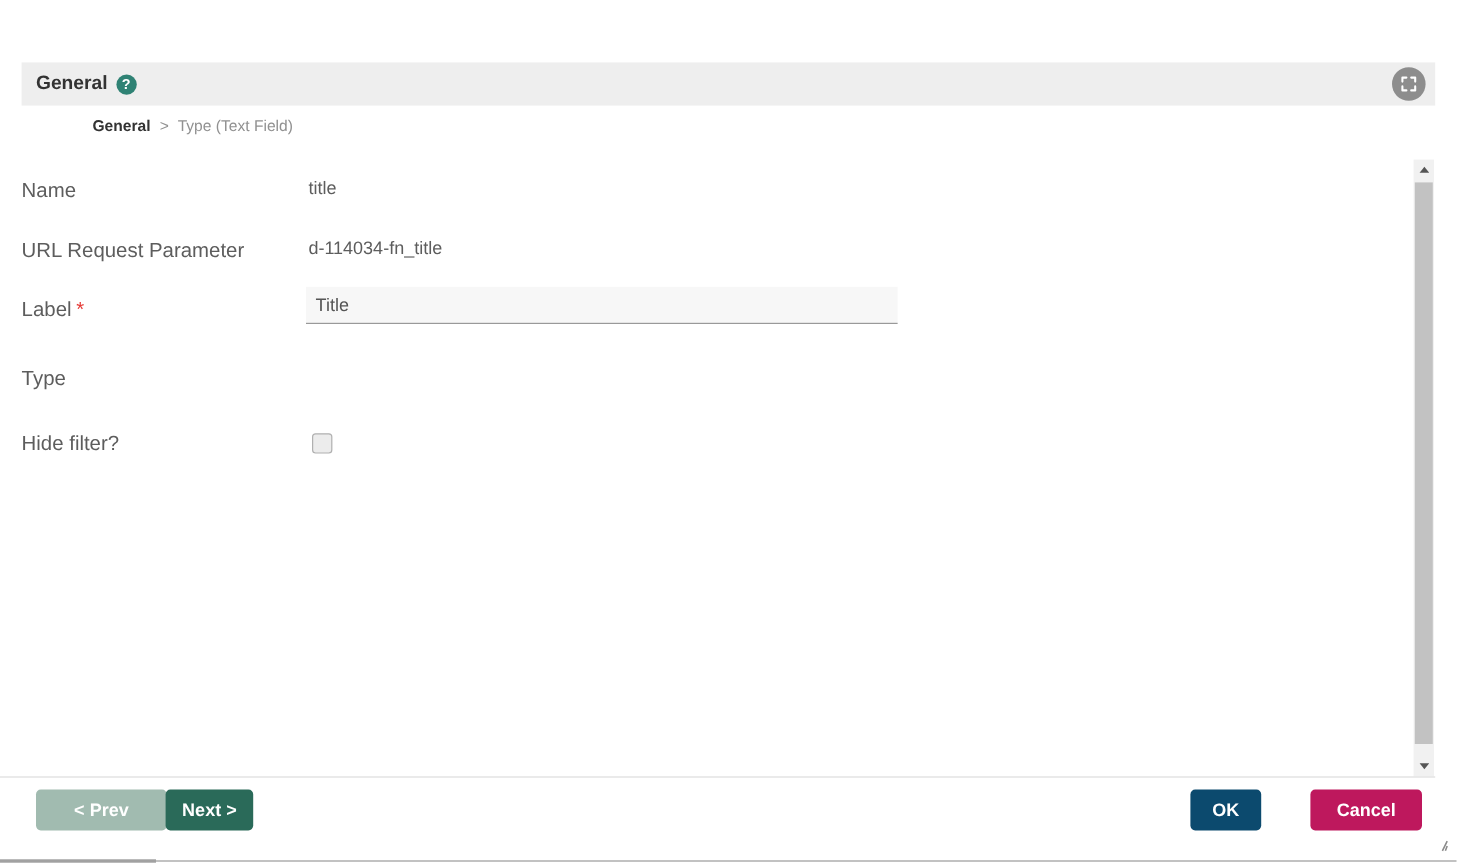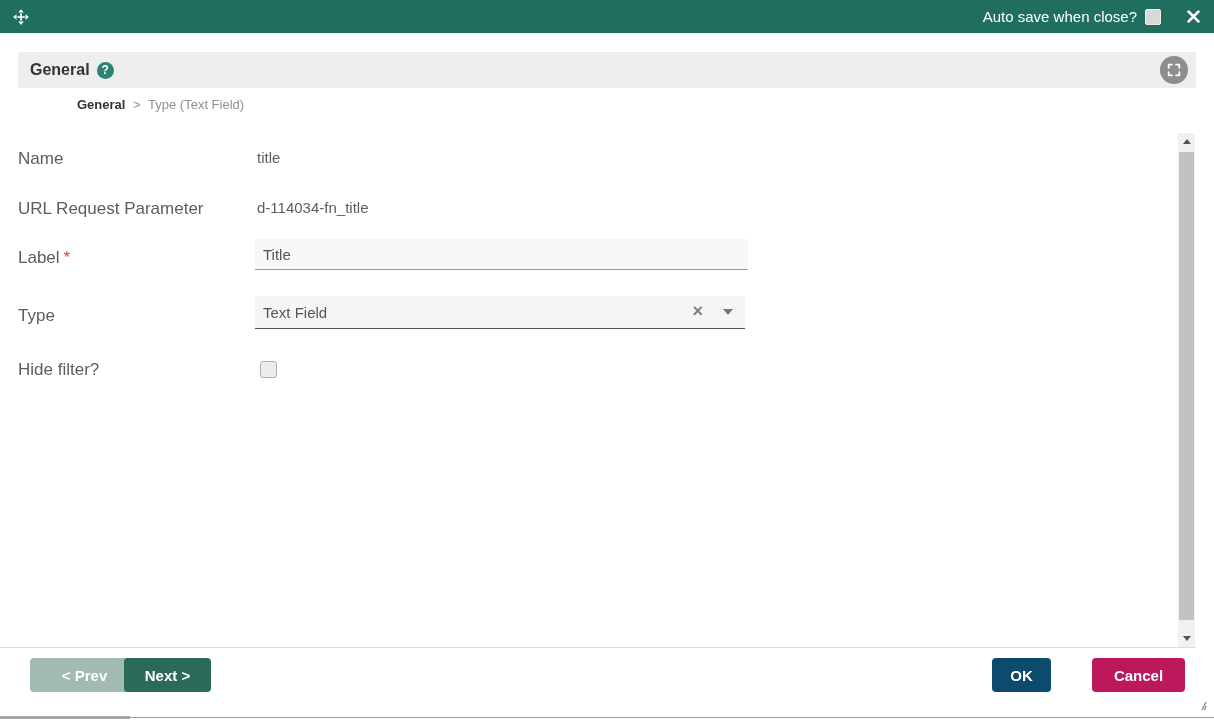--- a/index.html
+++ b/index.html
@@ -80,48 +80,33 @@
   .sb-thumb{position:absolute;left:1px;top:19px;width:15px;height:468px;background:#c2c2c2;cursor:pointer;}
   
   .footer-sep{position:absolute;left:0;top:647px;width:1196px;height:1px;background:#ddd;}
   .btn{
     position:absolute;top:658px;height:34px;border:none;border-radius:4px;
     color:#fff;font-size:15px;font-weight:bold;cursor:pointer;
     font-family:"Liberation Sans",sans-serif;
     display:flex;align-items:center;justify-content:center;
   }
   .btn-prev{left:30px;width:109px;background:#a1bbb0;}
-  .btn-next{left:124px;width:87px;background:#2a6a59;}
+  .btn-next{left:138px;width:73px;background:#2a6a59;}
   .btn-ok{left:992px;width:59px;background:#0c4a6e;}
   .btn-cancel{left:1092px;width:93px;background:#be185d;}
   
   .resize-handle{position:absolute;left:1195px;top:697px;cursor:nwse-resize;}
   .bottom-edge{position:absolute;left:0;top:717px;width:100%;height:1px;background:#9a9a9a;}
   .bottom-edge-left{position:absolute;left:0;top:716px;width:130px;height:3px;background:#ababab;}
 </style>
 </head>
 <body>
 
 <div class="stage">
 
-  <div class="titlebar">
-    <span class="move-handle">
-      <svg width="18" height="18" viewBox="0 0 24 24" fill="#ffffff">
-        <path d="M12 1.5 L15.7 6 H8.3 Z M12 22.5 L8.3 18 H15.7 Z M1.5 12 L6 8.3 V15.7 Z M22.5 12 L18 15.7 V8.3 Z M10.9 7 H13.1 V10.9 H17 V13.1 H13.1 V17 H10.9 V13.1 H7 V10.9 H10.9 Z"></path>
-      </svg>
-    </span>
-    <span class="titlebar-spacer"></span>
-    <span class="autosave-label">Auto save when close?</span>
-    <span class="autosave-checkbox"></span>
-    <span class="close-btn">
-      <svg width="13" height="13" viewBox="0 0 12 12">
-        <path d="M1.5 1.5 L10.5 10.5 M10.5 1.5 L1.5 10.5" stroke="#ffffff" stroke-width="2.6" stroke-linecap="round"></path>
-      </svg>
-    </span>
-  </div>
 
   <div class="section-header">
     <span class="section-title">General</span>
     <span class="help-icon">?</span>
     <span class="expand-btn">
       <svg width="16" height="16" viewBox="0 0 24 24" fill="none" stroke="#ffffff" stroke-width="2.6" stroke-linecap="round" stroke-linejoin="round">
         <path d="M4 9 V4 H9 M15 4 H20 V9 M20 15 V20 H15 M9 20 H4 V15"></path>
       </svg>
     </span>
   </div>
@@ -137,25 +122,20 @@
 
   <span class="field-label" style="top:199px;">URL Request Parameter</span>
   <span class="field-value" style="top:199px;">d-114034-fn_title</span>
 
   <span class="field-label" style="top:248px;">
     <span>Label</span><span class="required-mark">*</span>
   </span>
   <input class="label-input" type="text" value="Title" style="">
 
   <span class="field-label" style="top:306px;">Type</span>
-  <div class="type-select">
-    <span class="type-select-value">Text Field</span>
-    <span class="clear-icon">×</span>
-    <span class="dropdown-arrow"></span>
-  </div>
 
   <span class="field-label" style="top:360px;">Hide filter?</span>
   <span class="hide-filter-checkbox"></span>
 
   <div class="scrollbar">
     <span class="sb-btn sb-up">
         <span class="tri-up"></span>
       </span>
     <span class="sb-thumb"></span>
     <span class="sb-btn sb-down">

